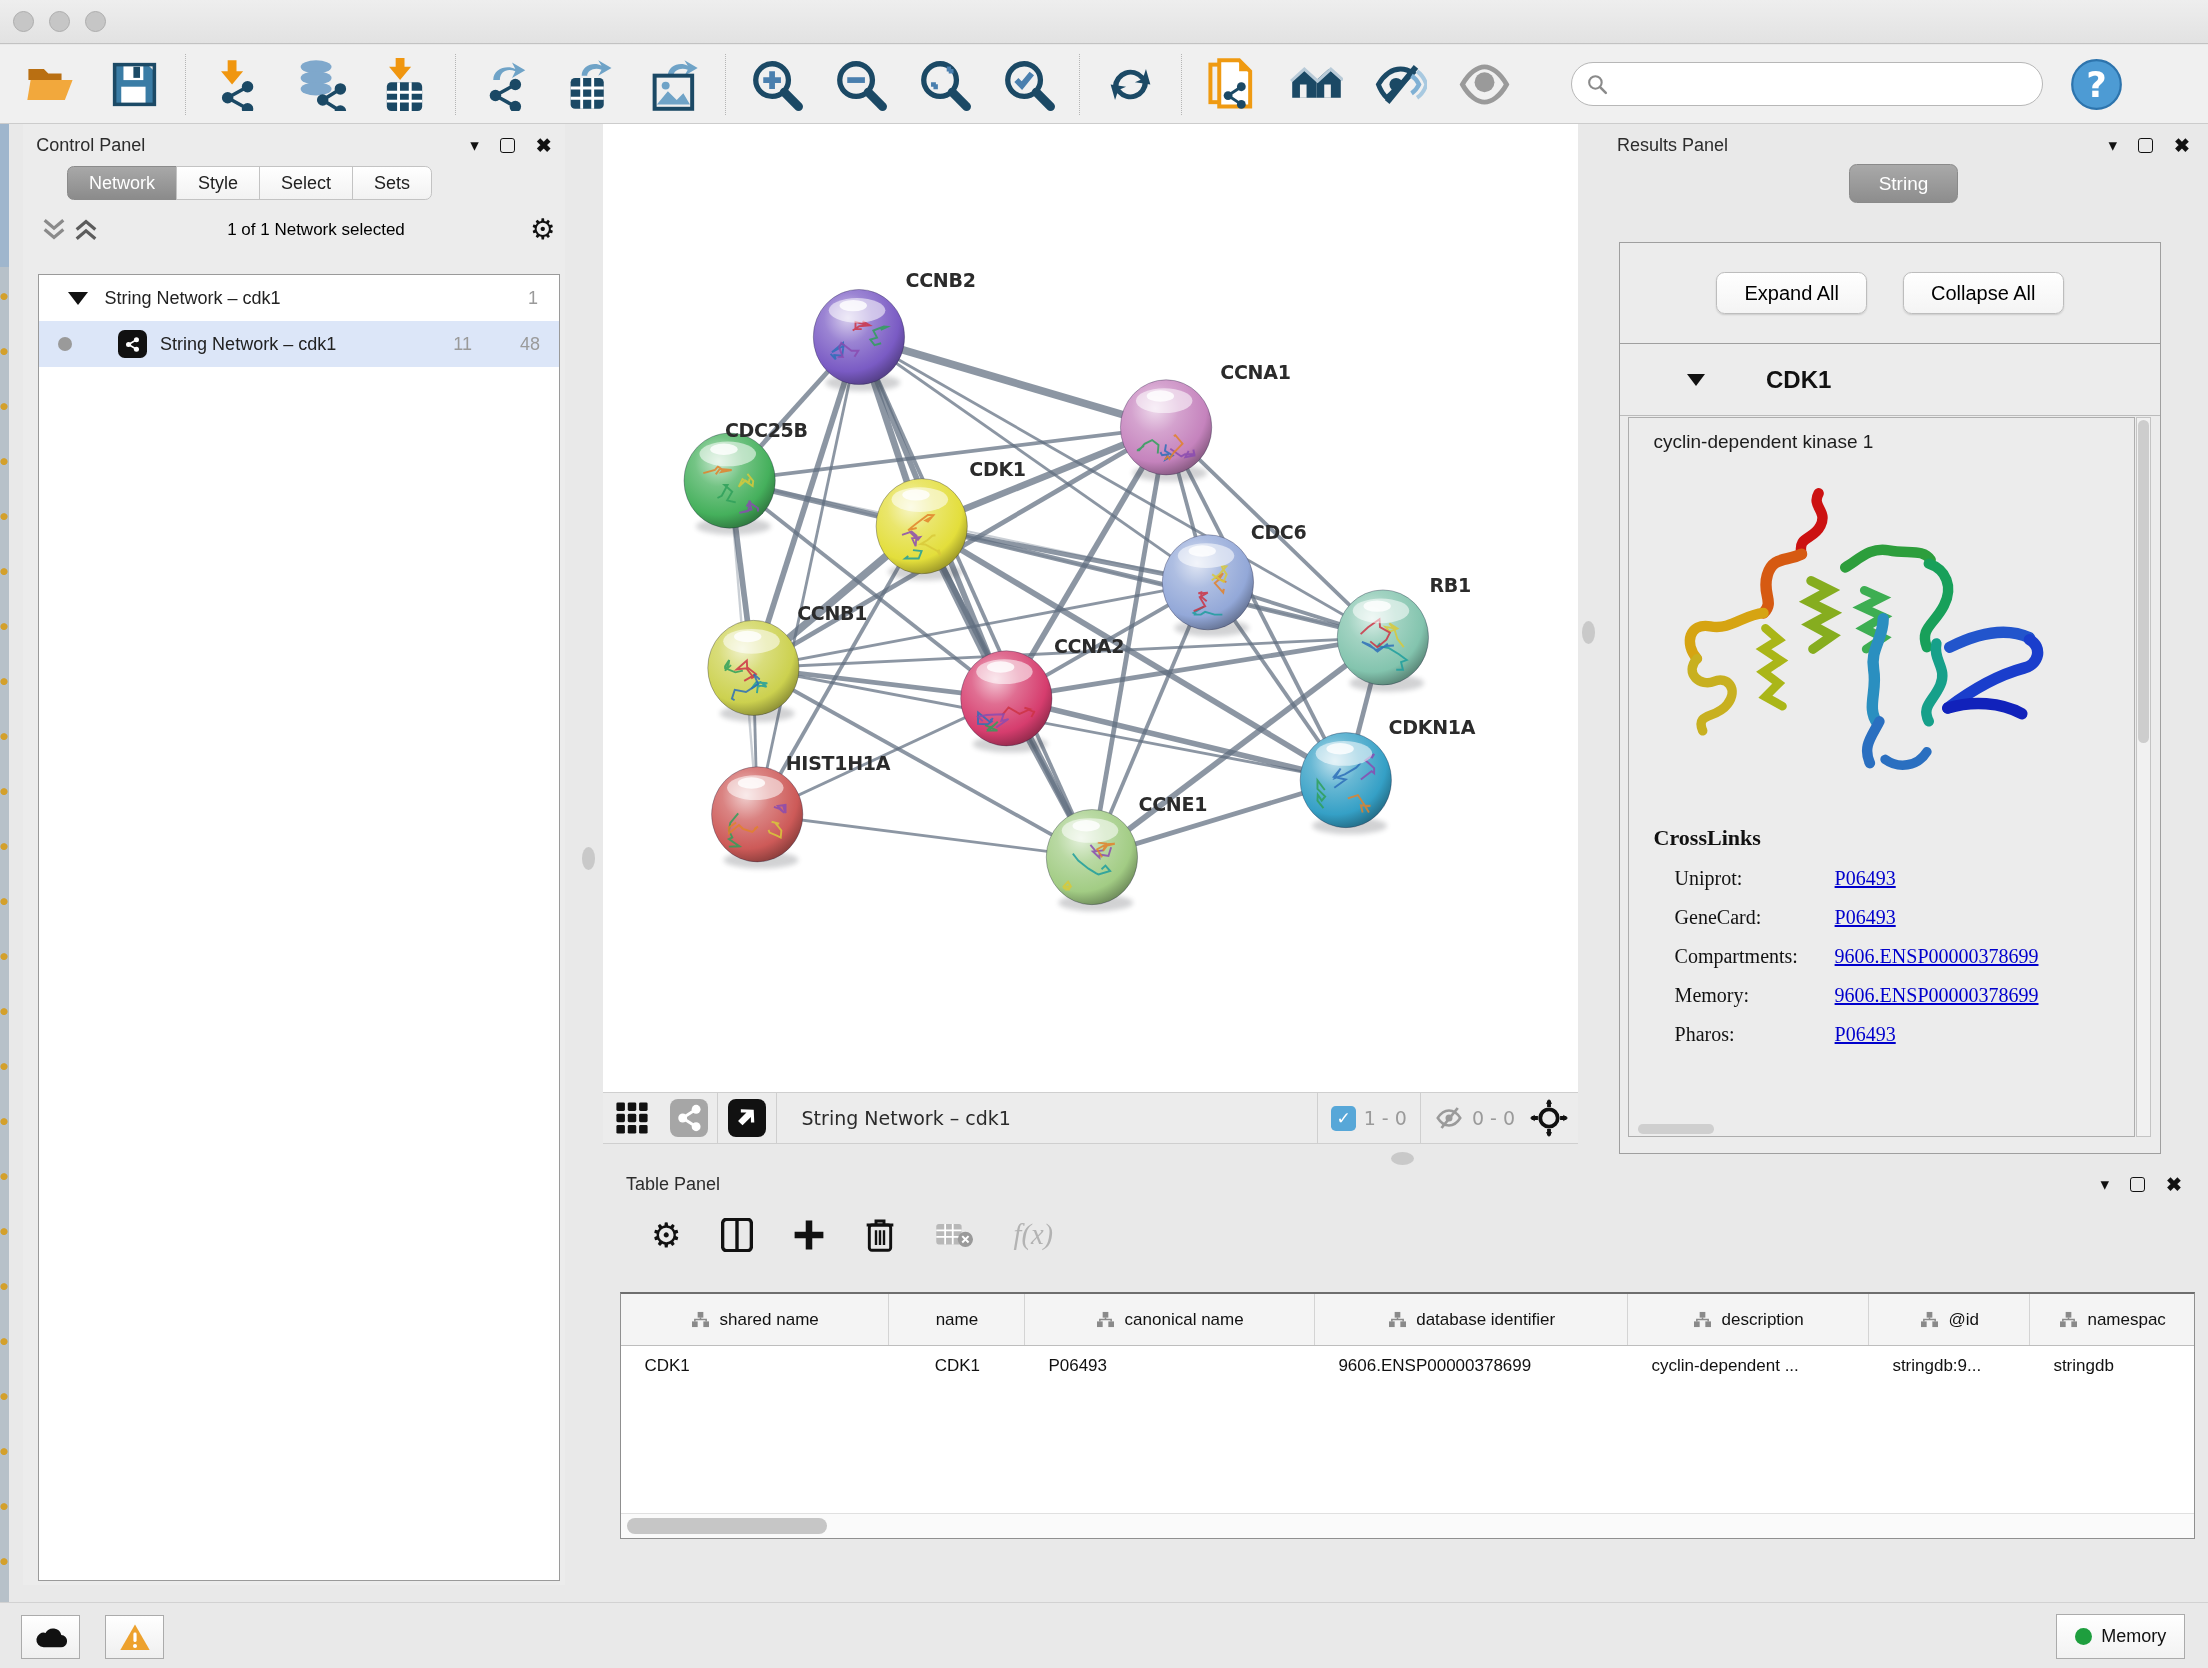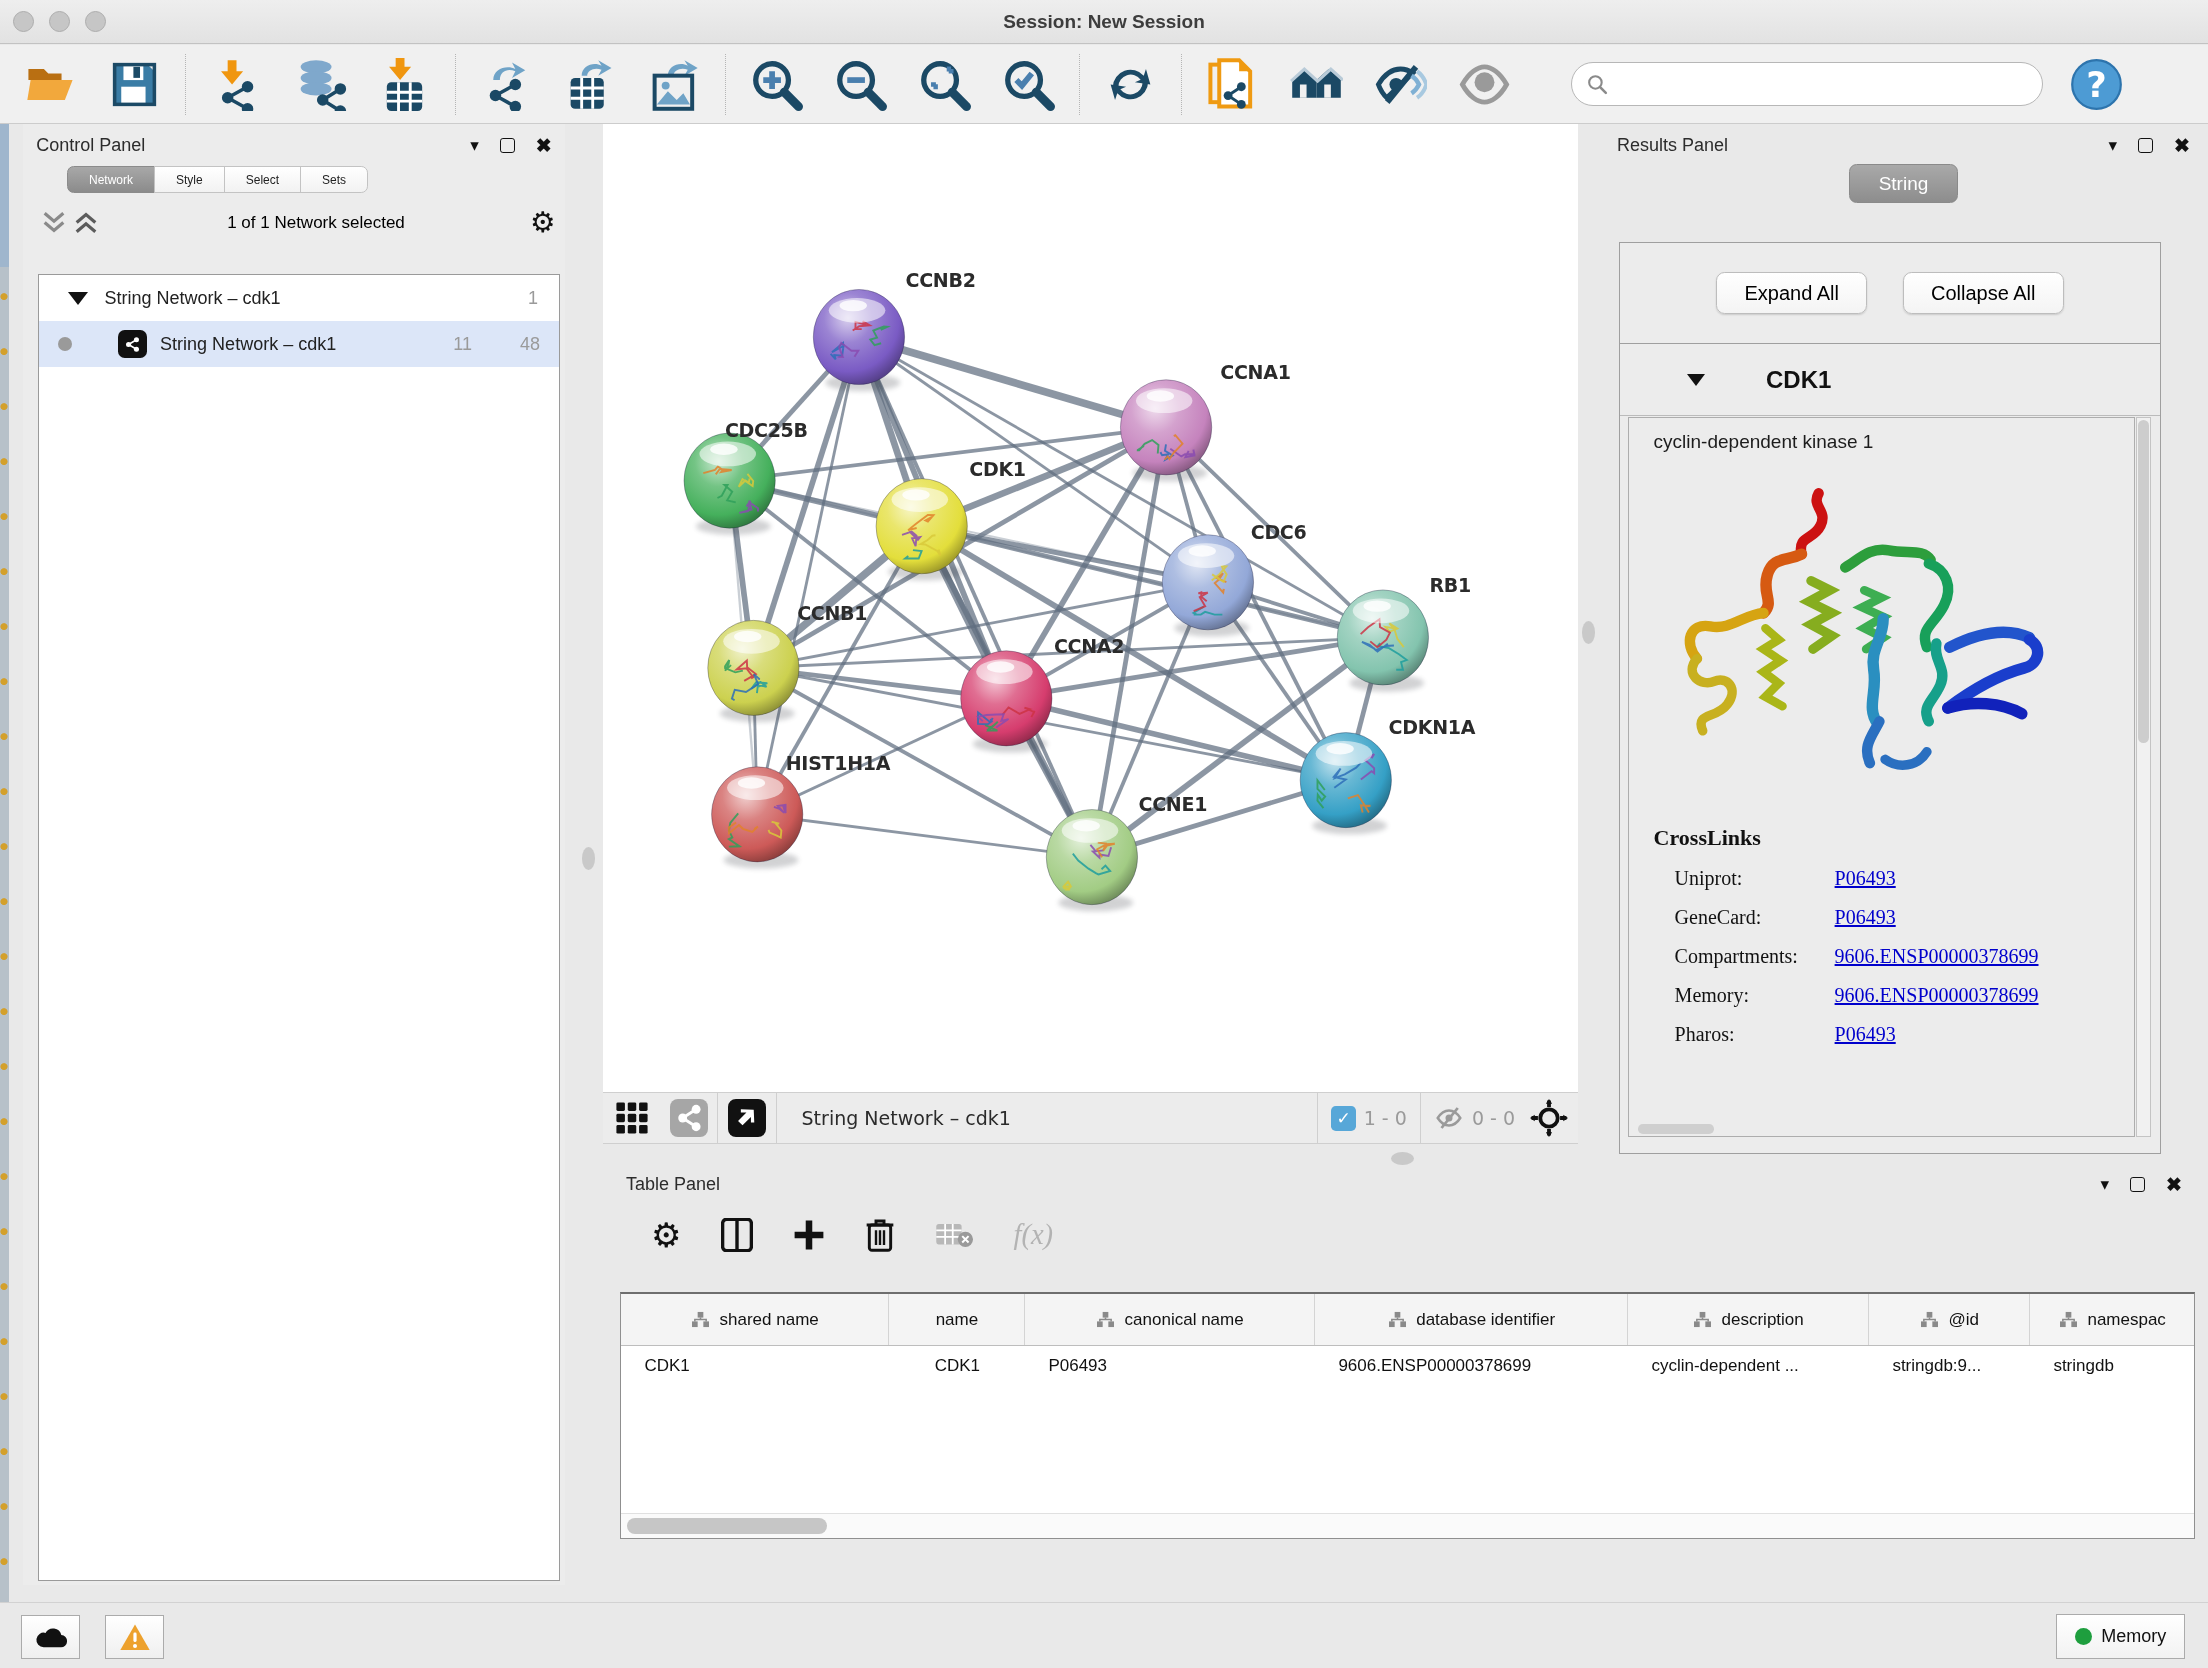--- a/index.html
+++ b/index.html
@@ -29,21 +29,21 @@
 
   
   .panel-header { display:flex; align-items:center; font-size:18px; color:#2c2c2c; }
   .panel-ctrls { margin-left:auto; display:flex; align-items:center; gap:21px; }
   .pc-tri { font-size:17px; color:#111; }
   .pc-box { width:15px; height:15px; border:1.9px solid #111; border-radius:2.9px; }
   .pc-x { font-size:19px; font-weight:bold; color:#111; }
 
   .seg-tabs { display:flex; }
   .seg-tab { border:1px solid #c3c3c3; background:linear-gradient(#ffffff,#f2f2f2); color:#222;
-    font-size:12px; padding:5.7px 21px; margin-left:-1px; text-align:center; }
+    font-size:18px; padding:5.7px 21px; margin-left:-1px; text-align:center; }
   .seg-tab:first-child { border-radius:6.7px 0 0 6.7px; margin-left:0; }
   .seg-tab:last-child { border-radius:0 6.7px 6.7px 0; }
   .seg-tab.sel { background:linear-gradient(#a8a8a8,#8b8b8b); color:#ffffff; border-color:#8b8b8b; }
 
   
   .left-sliver { position:absolute; left:0; top:124px; width:8.6px; height:1545px; background:#b7c1c9;
     background-image:radial-gradient(circle at 3.8px 7.6px, #d3a02c 3px, rgba(0,0,0,0) 3.8px);
     background-size:8.6px 55px; background-repeat:repeat-y; }
   .left-sliver-top { position:absolute; left:0; top:124px; width:8.6px; height:143px; background:#9fb6cd; }
 
@@ -143,21 +143,20 @@
 </style>
 </head>
 <body>
 
 <div class="titlebar">
   <div class="traffic">
     <div class="tl-dot"></div>
     <div class="tl-dot"></div>
     <div class="tl-dot"></div>
   </div>
-  <div class="win-title">Session: New Session</div>
 </div>
 
 <div class="toolbar">
   <div class="tb-group">
     <div class="tb-btn">
       <svg viewBox="0 0 24 24">
           <path d="M2 5h7l2 2h6v3H2z" fill="#b96f12"></path>
           <path d="M3 10h19l-3.5 9H1.5z" fill="#f2a83c"></path>
         </svg>
     </div>

